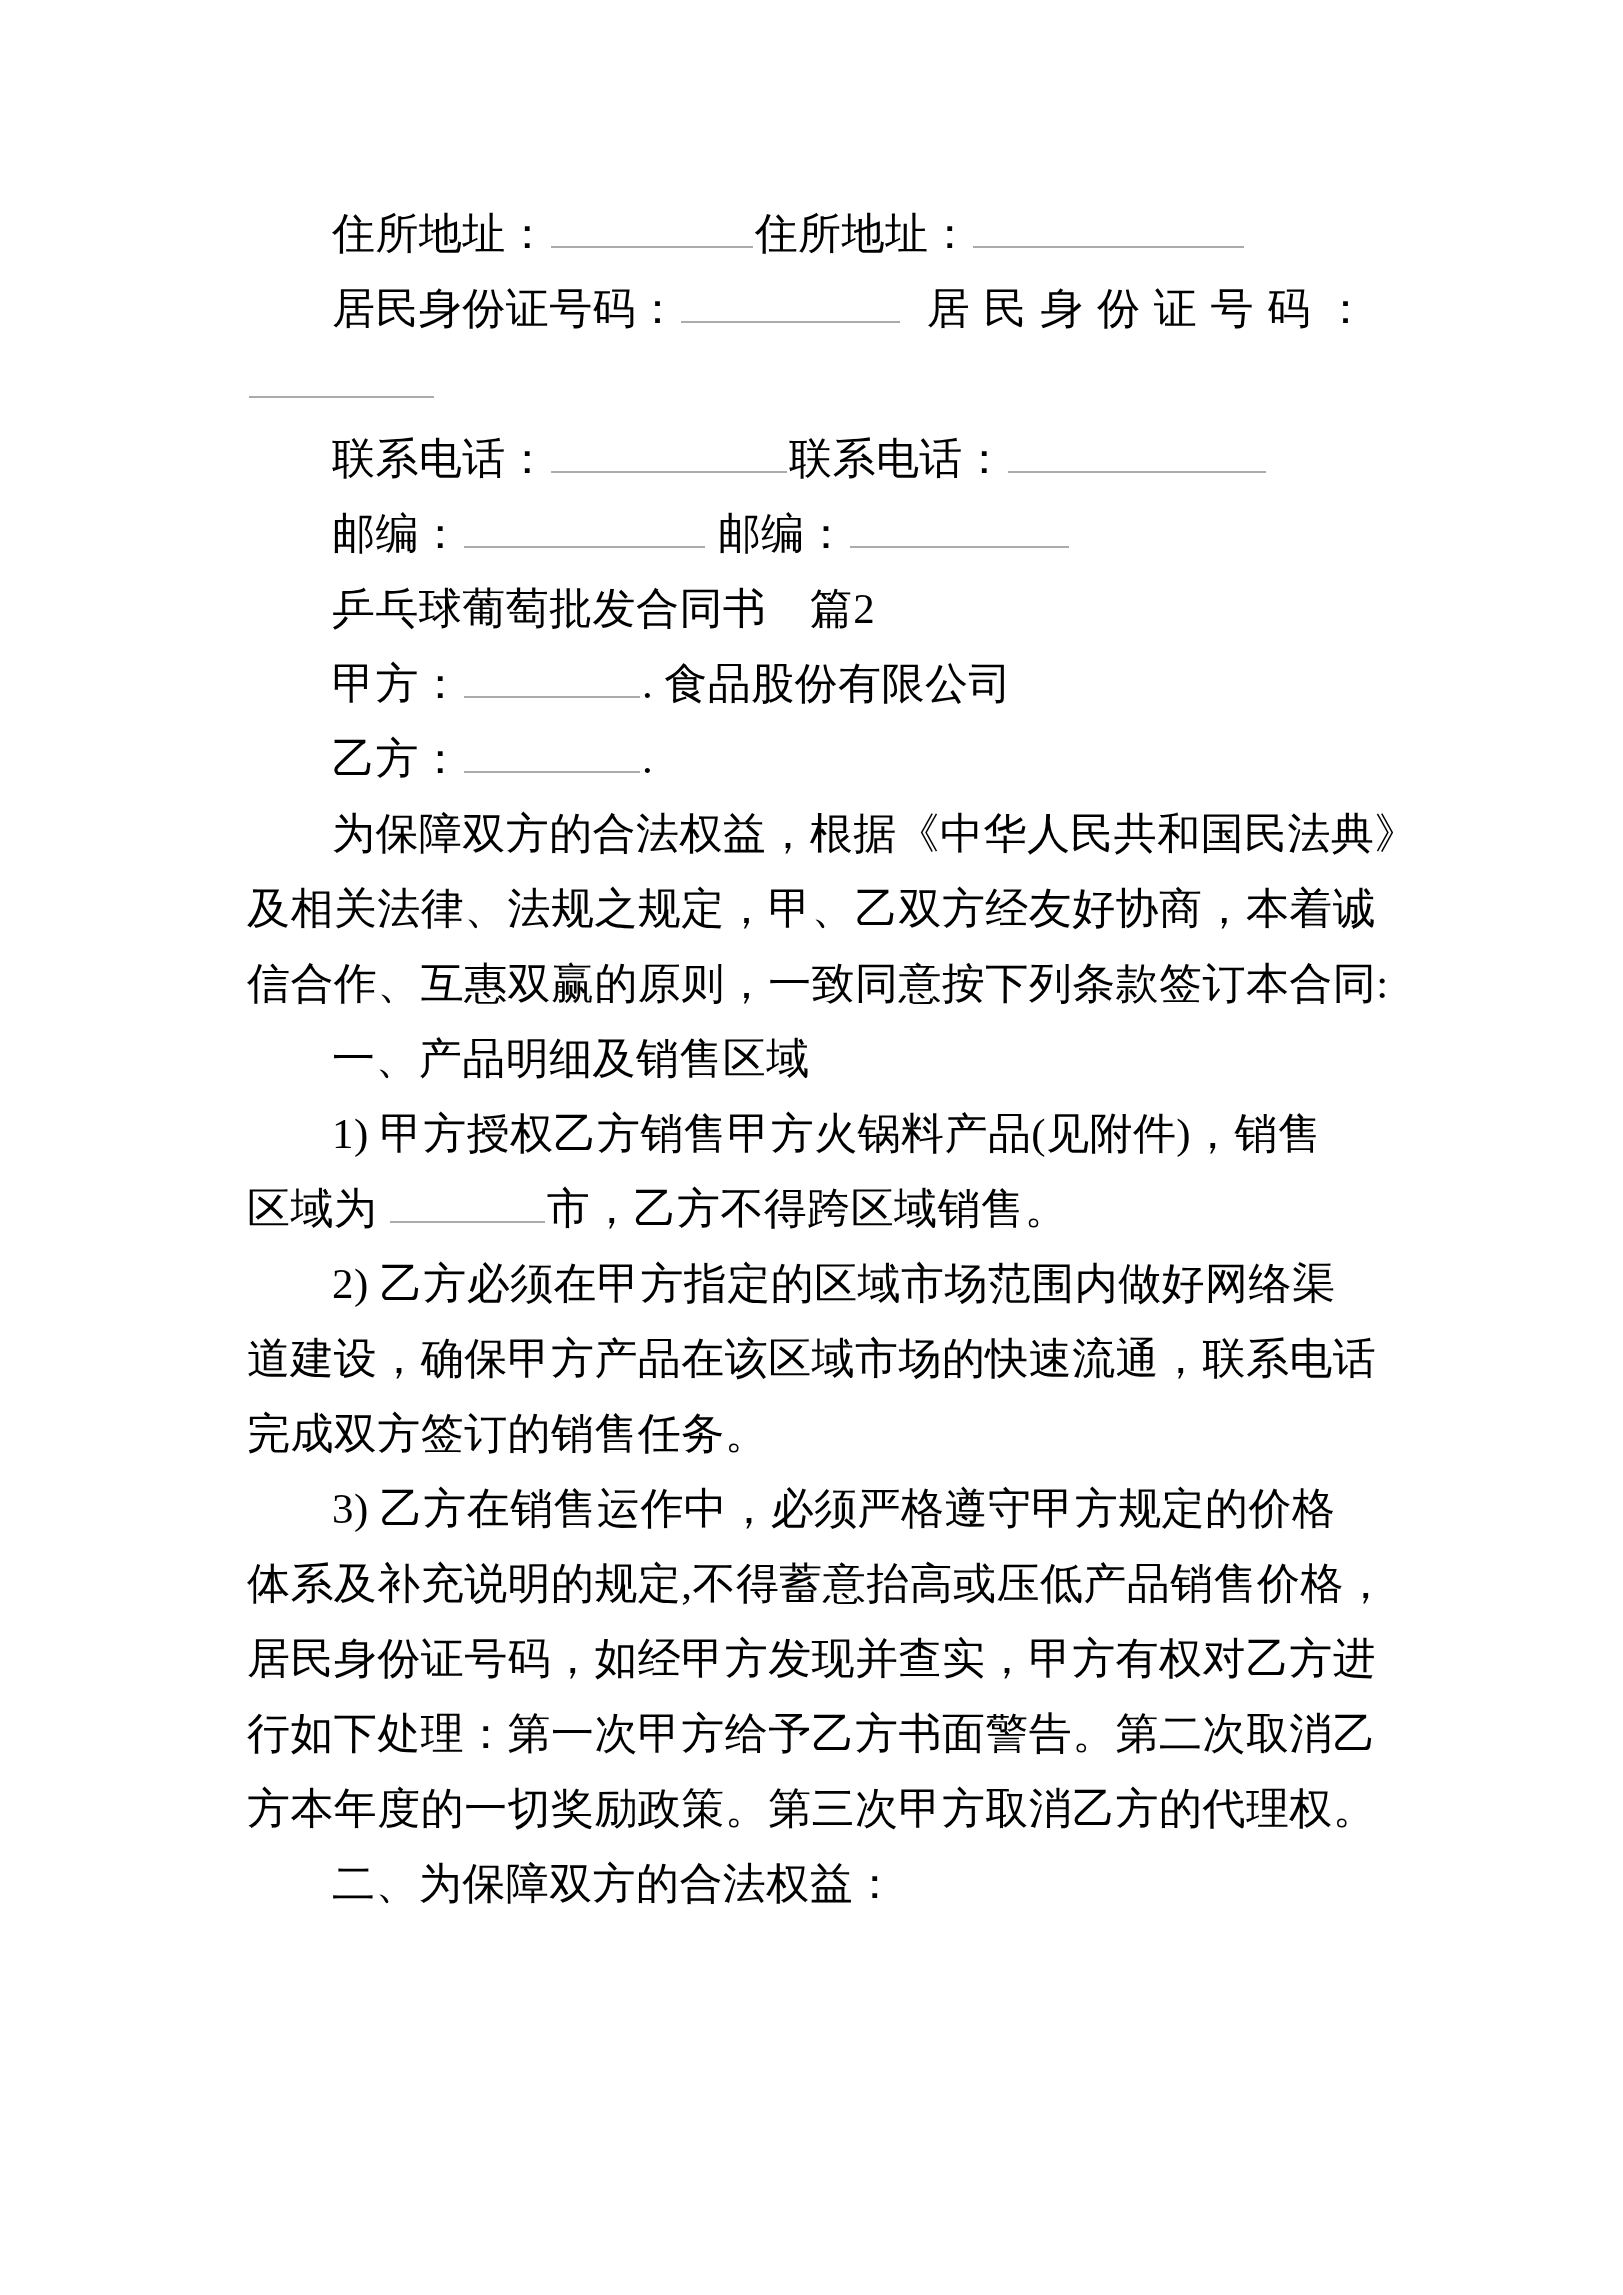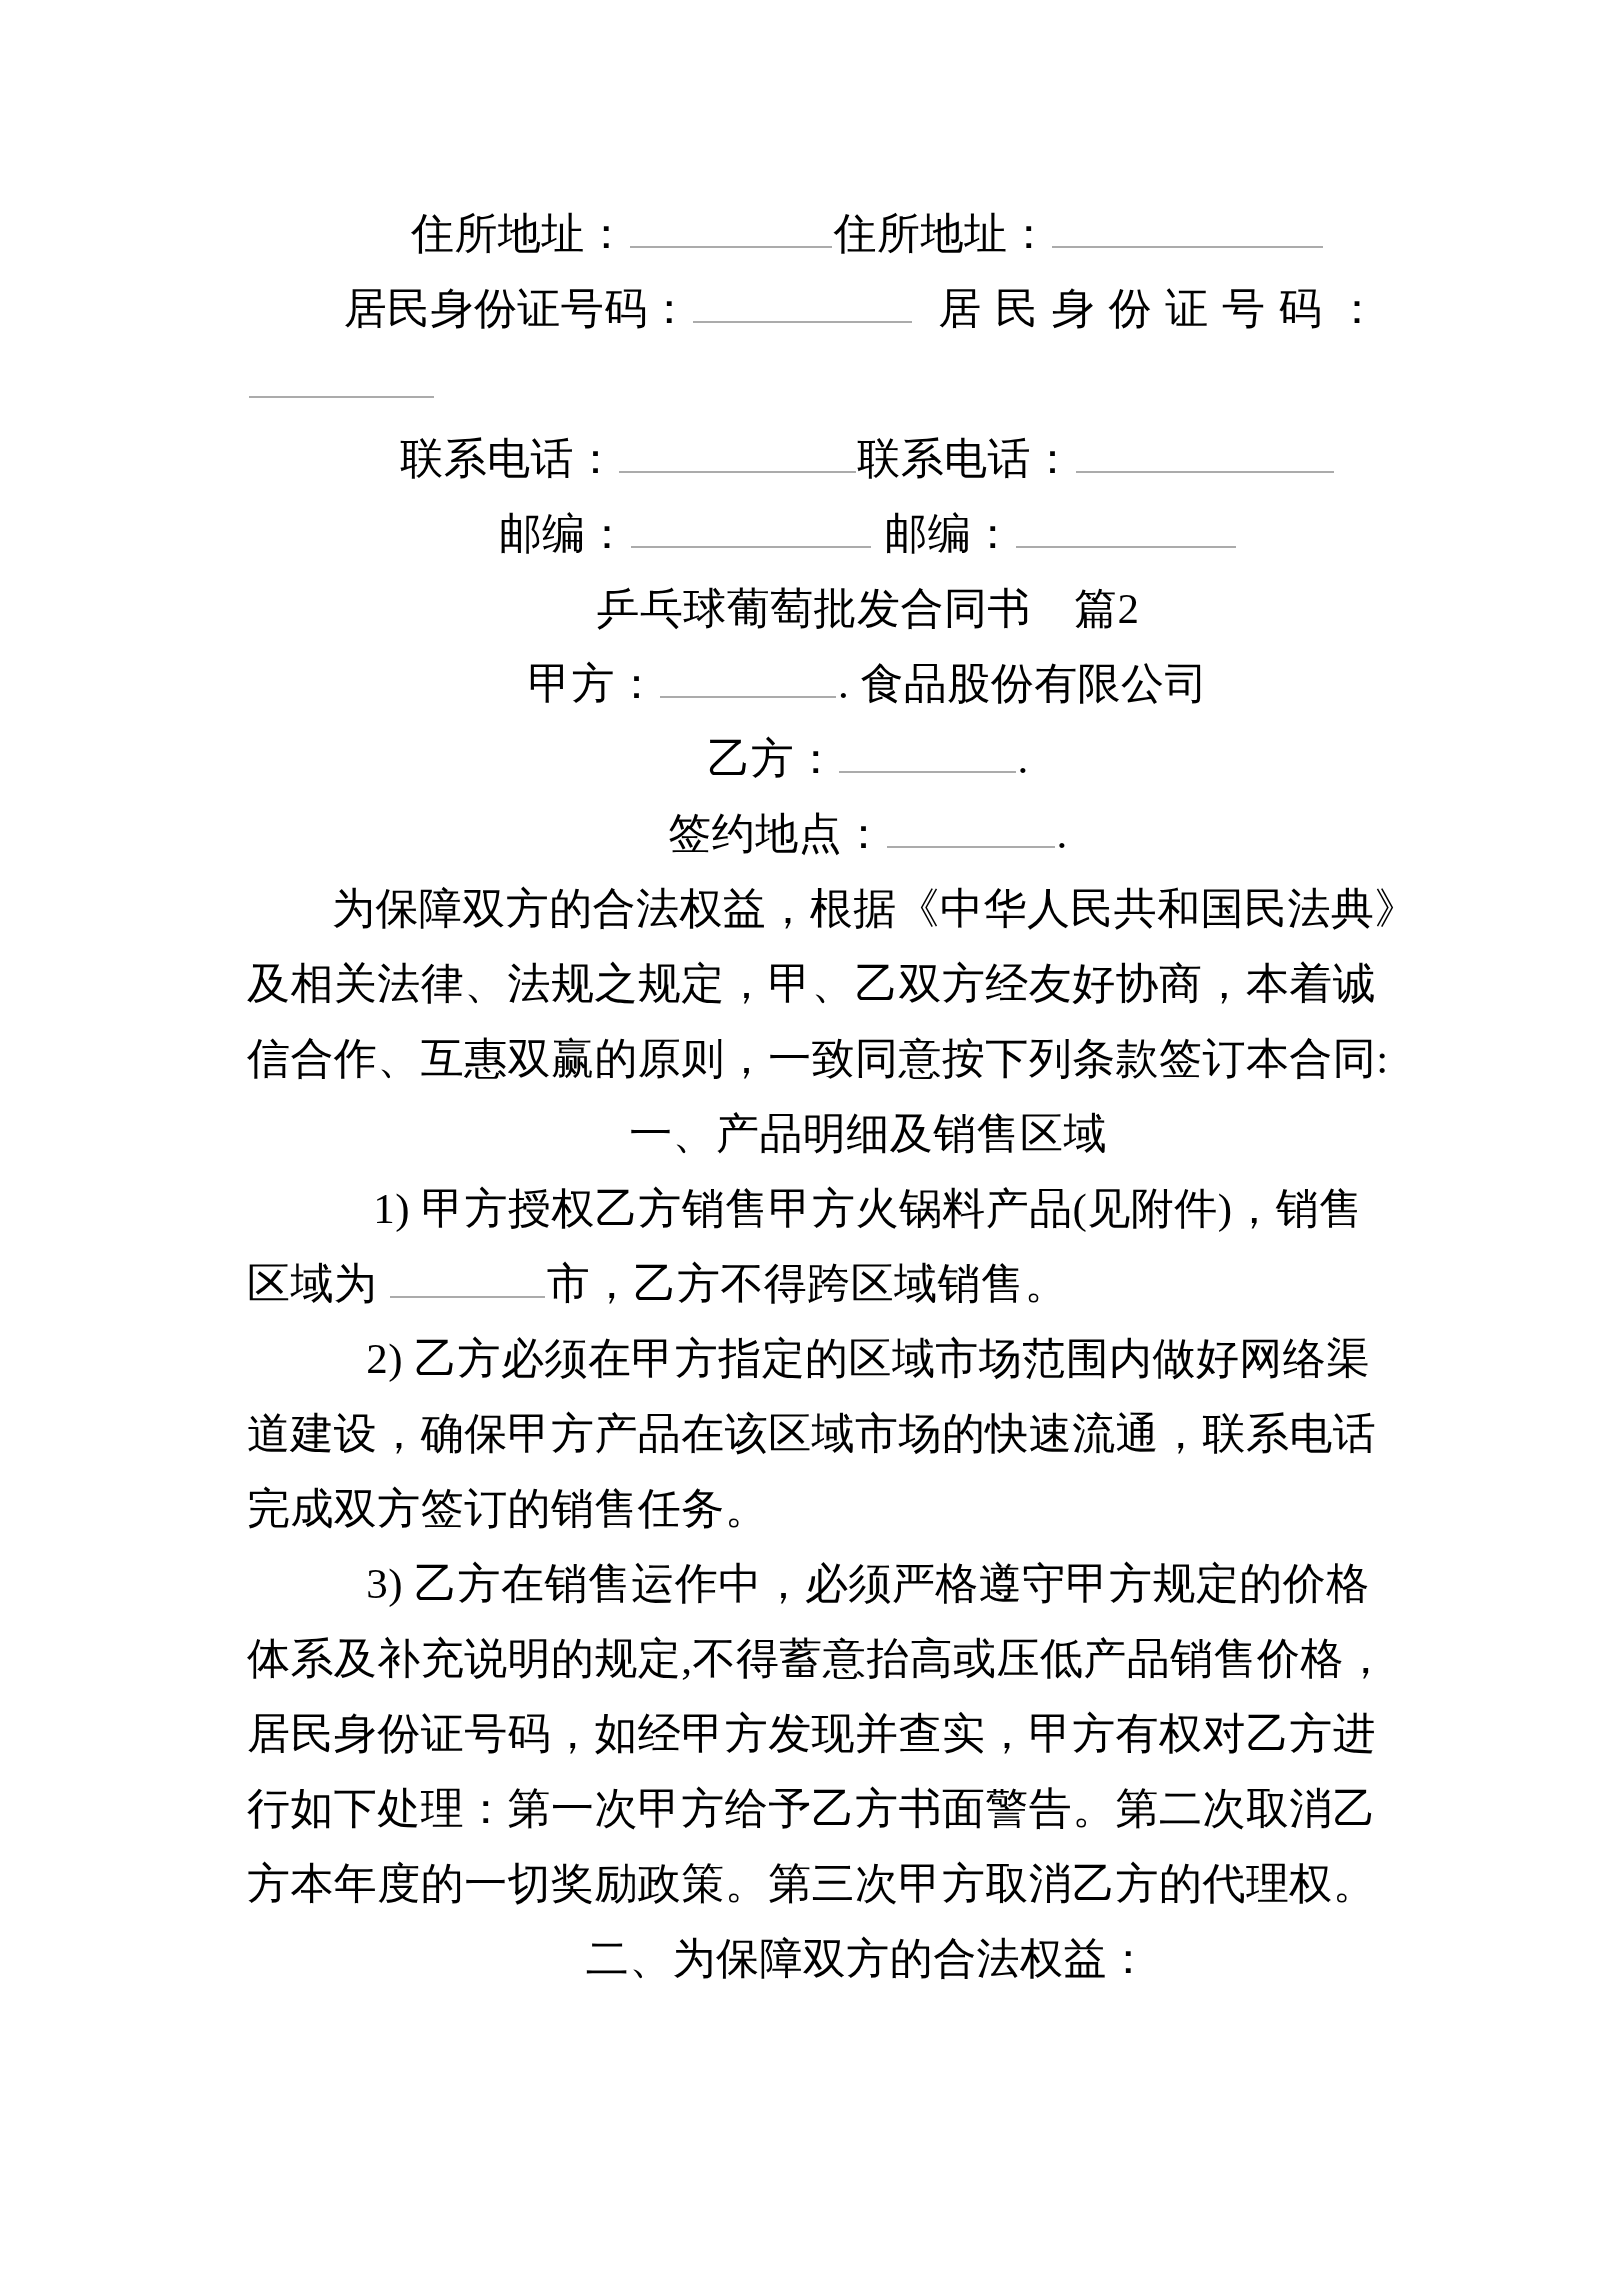--- a/index.html
+++ b/index.html
@@ -17,21 +17,21 @@
     padding: 196px 219px 0 247px;
     background: #ffffff;
   }
   .doc-body { width: 100%; }
   .line {
     font-size: 43px;
     line-height: 75px;
     white-space: nowrap;
     letter-spacing: 0.01em;
   }
-  .line.indent { text-indent: 85px; text-align: center; }
+  .line.indent { text-indent: 85px; }
   .run { display: inline; }
   .run.spaced { letter-spacing: 0.32em; }
   .blank {
     display: inline-block;
     height: 0.88em;
     border-bottom: 2.8px solid #ababab;
     vertical-align: baseline;
     margin: 0 1.7px;
   }
 </style>
@@ -41,21 +41,20 @@
 <div class="page">
   <div class="doc-body">
       <p class="line indent"><span class="run">住所地址：</span><span class="blank" style="width: 4.7em; border-bottom-color: rgb(171, 171, 171);"></span><span class="run">住所地址：</span><span class="blank" style="width: 6.3em; border-bottom-color: rgb(171, 171, 171);"></span></p>
       <p class="line indent"><span class="run">居民身份证号码：</span><span class="blank" style="width: 5.1em; border-bottom-color: rgb(171, 171, 171);"></span><span class="run spaced"> 居民身份证号码：</span></p>
       <p class="line"><span class="blank" style="width: 4.3em; border-bottom-color: rgb(171, 171, 171);"></span></p>
       <p class="line indent"><span class="run">联系电话：</span><span class="blank" style="width: 5.5em; border-bottom-color: rgb(171, 171, 171);"></span><span class="run">联系电话：</span><span class="blank" style="width: 6em; border-bottom-color: rgb(171, 171, 171);"></span></p>
       <p class="line indent"><span class="run">邮编：</span><span class="blank" style="width: 5.6em; border-bottom-color: rgb(171, 171, 171);"></span><span class="run"> 邮编：</span><span class="blank" style="width: 5.1em; border-bottom-color: rgb(171, 171, 171);"></span></p>
       <p class="line indent"><span class="run">乒乓球葡萄批发合同书　篇2</span></p>
       <p class="line indent"><span class="run">甲方：</span><span class="blank" style="width: 4.1em; border-bottom-color: rgb(171, 171, 171);"></span><span class="run">. 食品股份有限公司</span></p>
       <p class="line indent"><span class="run">乙方：</span><span class="blank" style="width: 4.1em; border-bottom-color: rgb(171, 171, 171);"></span><span class="run">.</span></p>
-      <p class="line indent"><span class="run">签约地点：</span><span class="blank" style="width: 3.9em; border-bottom-color: rgb(171, 171, 171);"></span><span class="run">.</span></p>
       <p class="line indent"><span class="run">为保障双方的合法权益，根据《中华人民共和国民法典》</span></p>
       <p class="line"><span class="run">及相关法律、法规之规定，甲、乙双方经友好协商，本着诚</span></p>
       <p class="line"><span class="run">信合作、互惠双赢的原则，一致同意按下列条款签订本合同:</span></p>
       <p class="line indent"><span class="run">一、产品明细及销售区域</span></p>
       <p class="line indent"><span class="run">1) 甲方授权乙方销售甲方火锅料产品(见附件)，销售</span></p>
       <p class="line"><span class="run">区域为 </span><span class="blank" style="width: 3.6em; border-bottom-color: rgb(171, 171, 171);"></span><span class="run">市，乙方不得跨区域销售。</span></p>
       <p class="line indent"><span class="run">2) 乙方必须在甲方指定的区域市场范围内做好网络渠</span></p>
       <p class="line"><span class="run">道建设，确保甲方产品在该区域市场的快速流通，联系电话</span></p>
       <p class="line"><span class="run">完成双方签订的销售任务。</span></p>
       <p class="line indent"><span class="run">3) 乙方在销售运作中，必须严格遵守甲方规定的价格</span></p>

